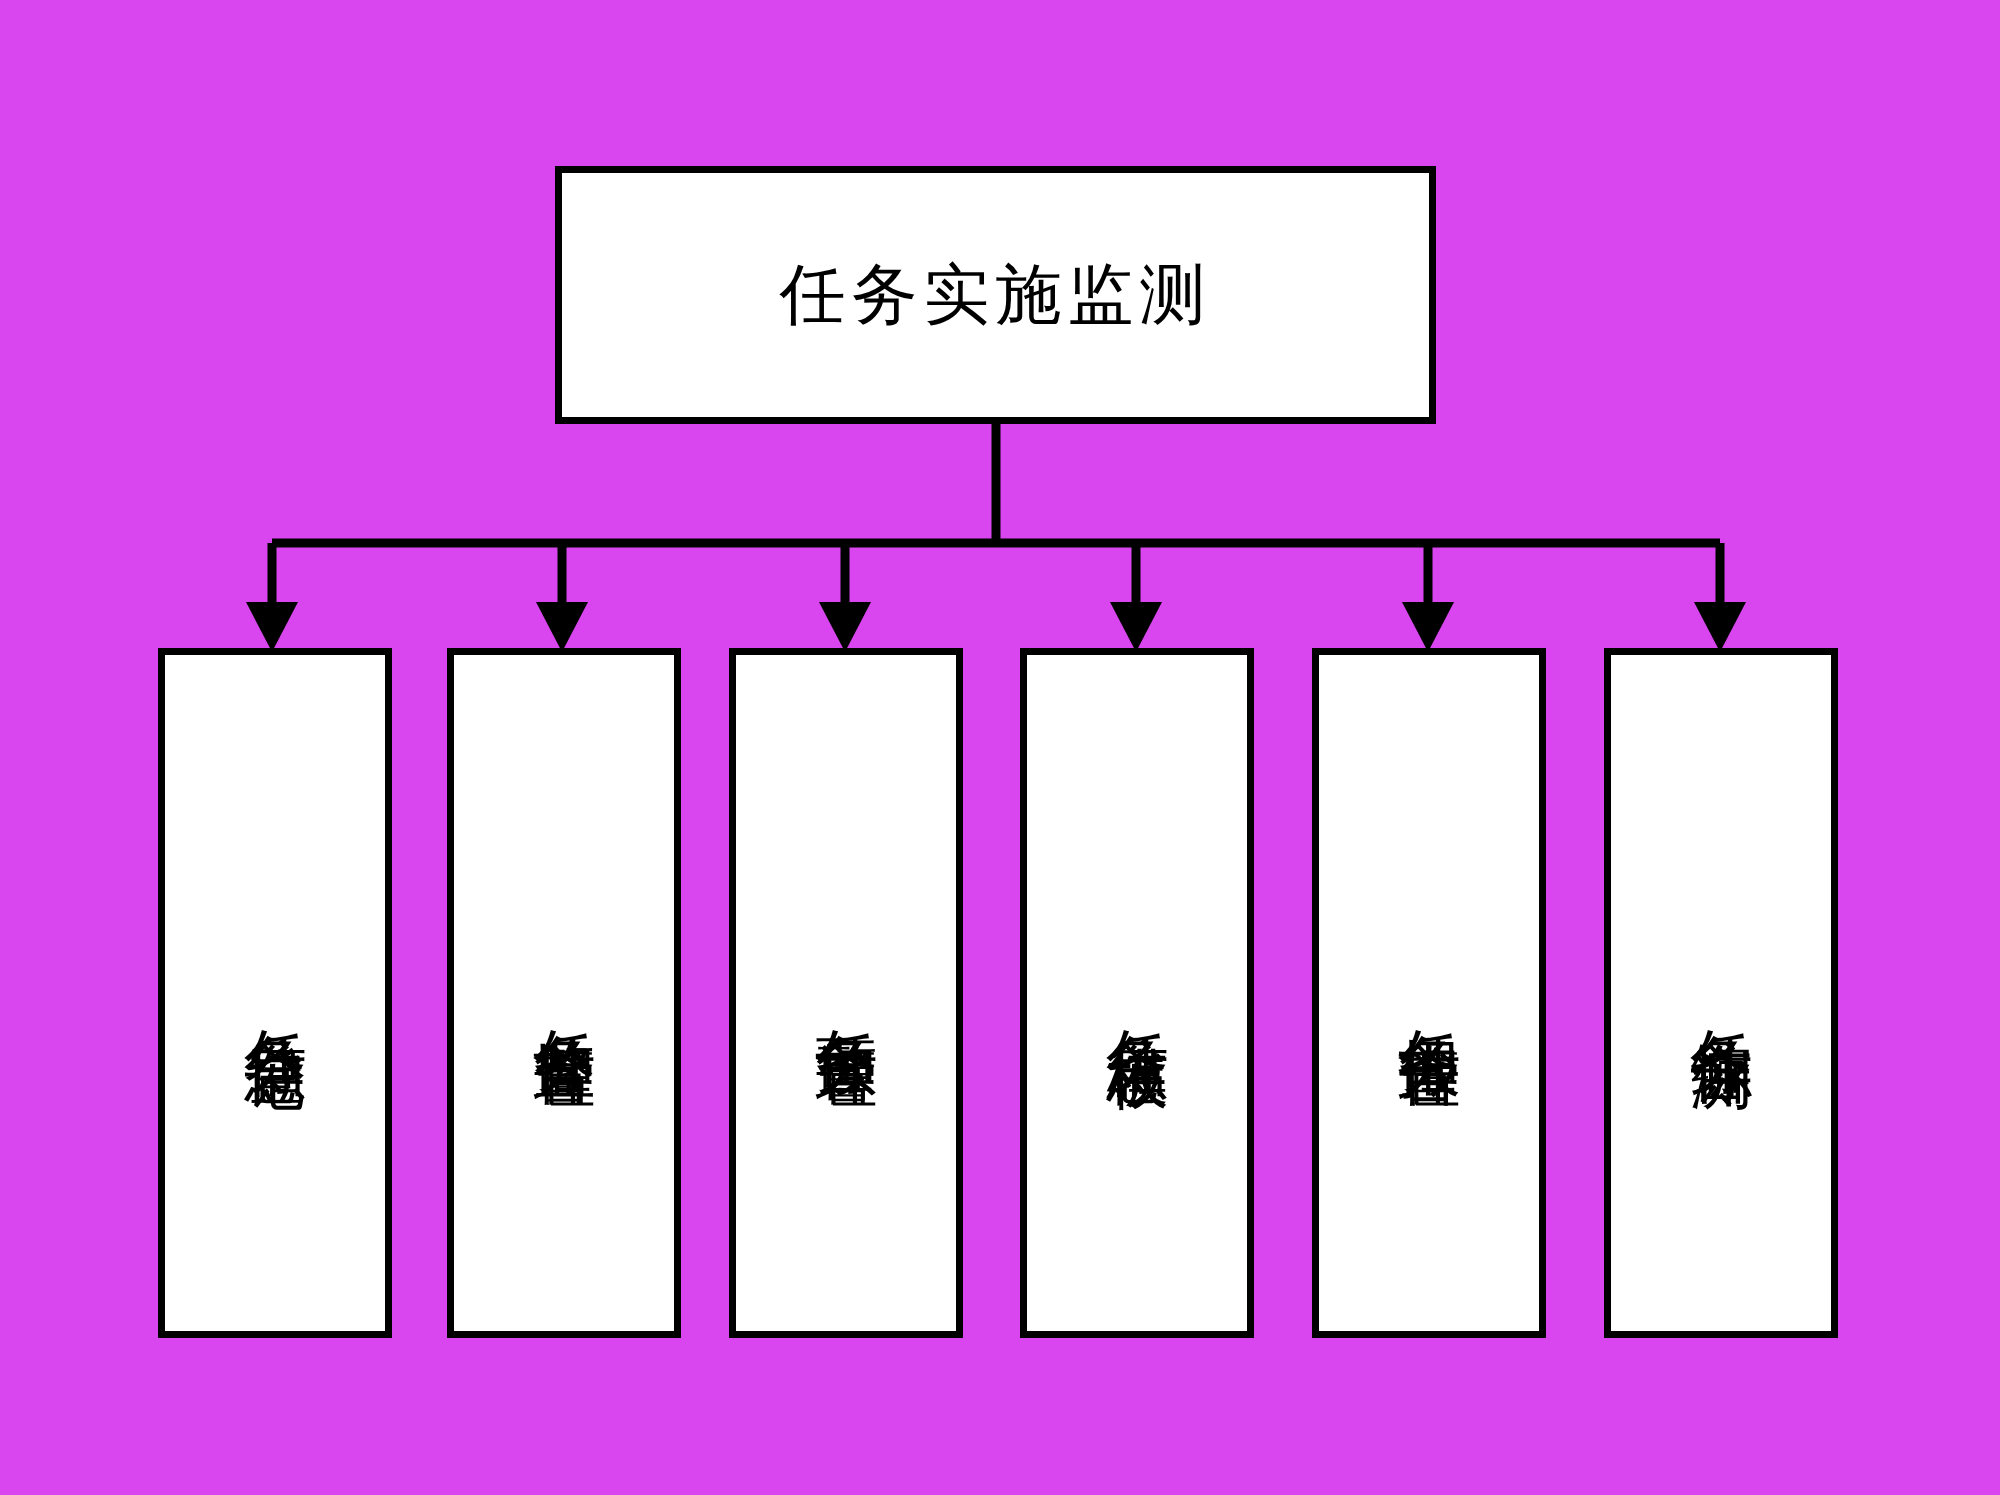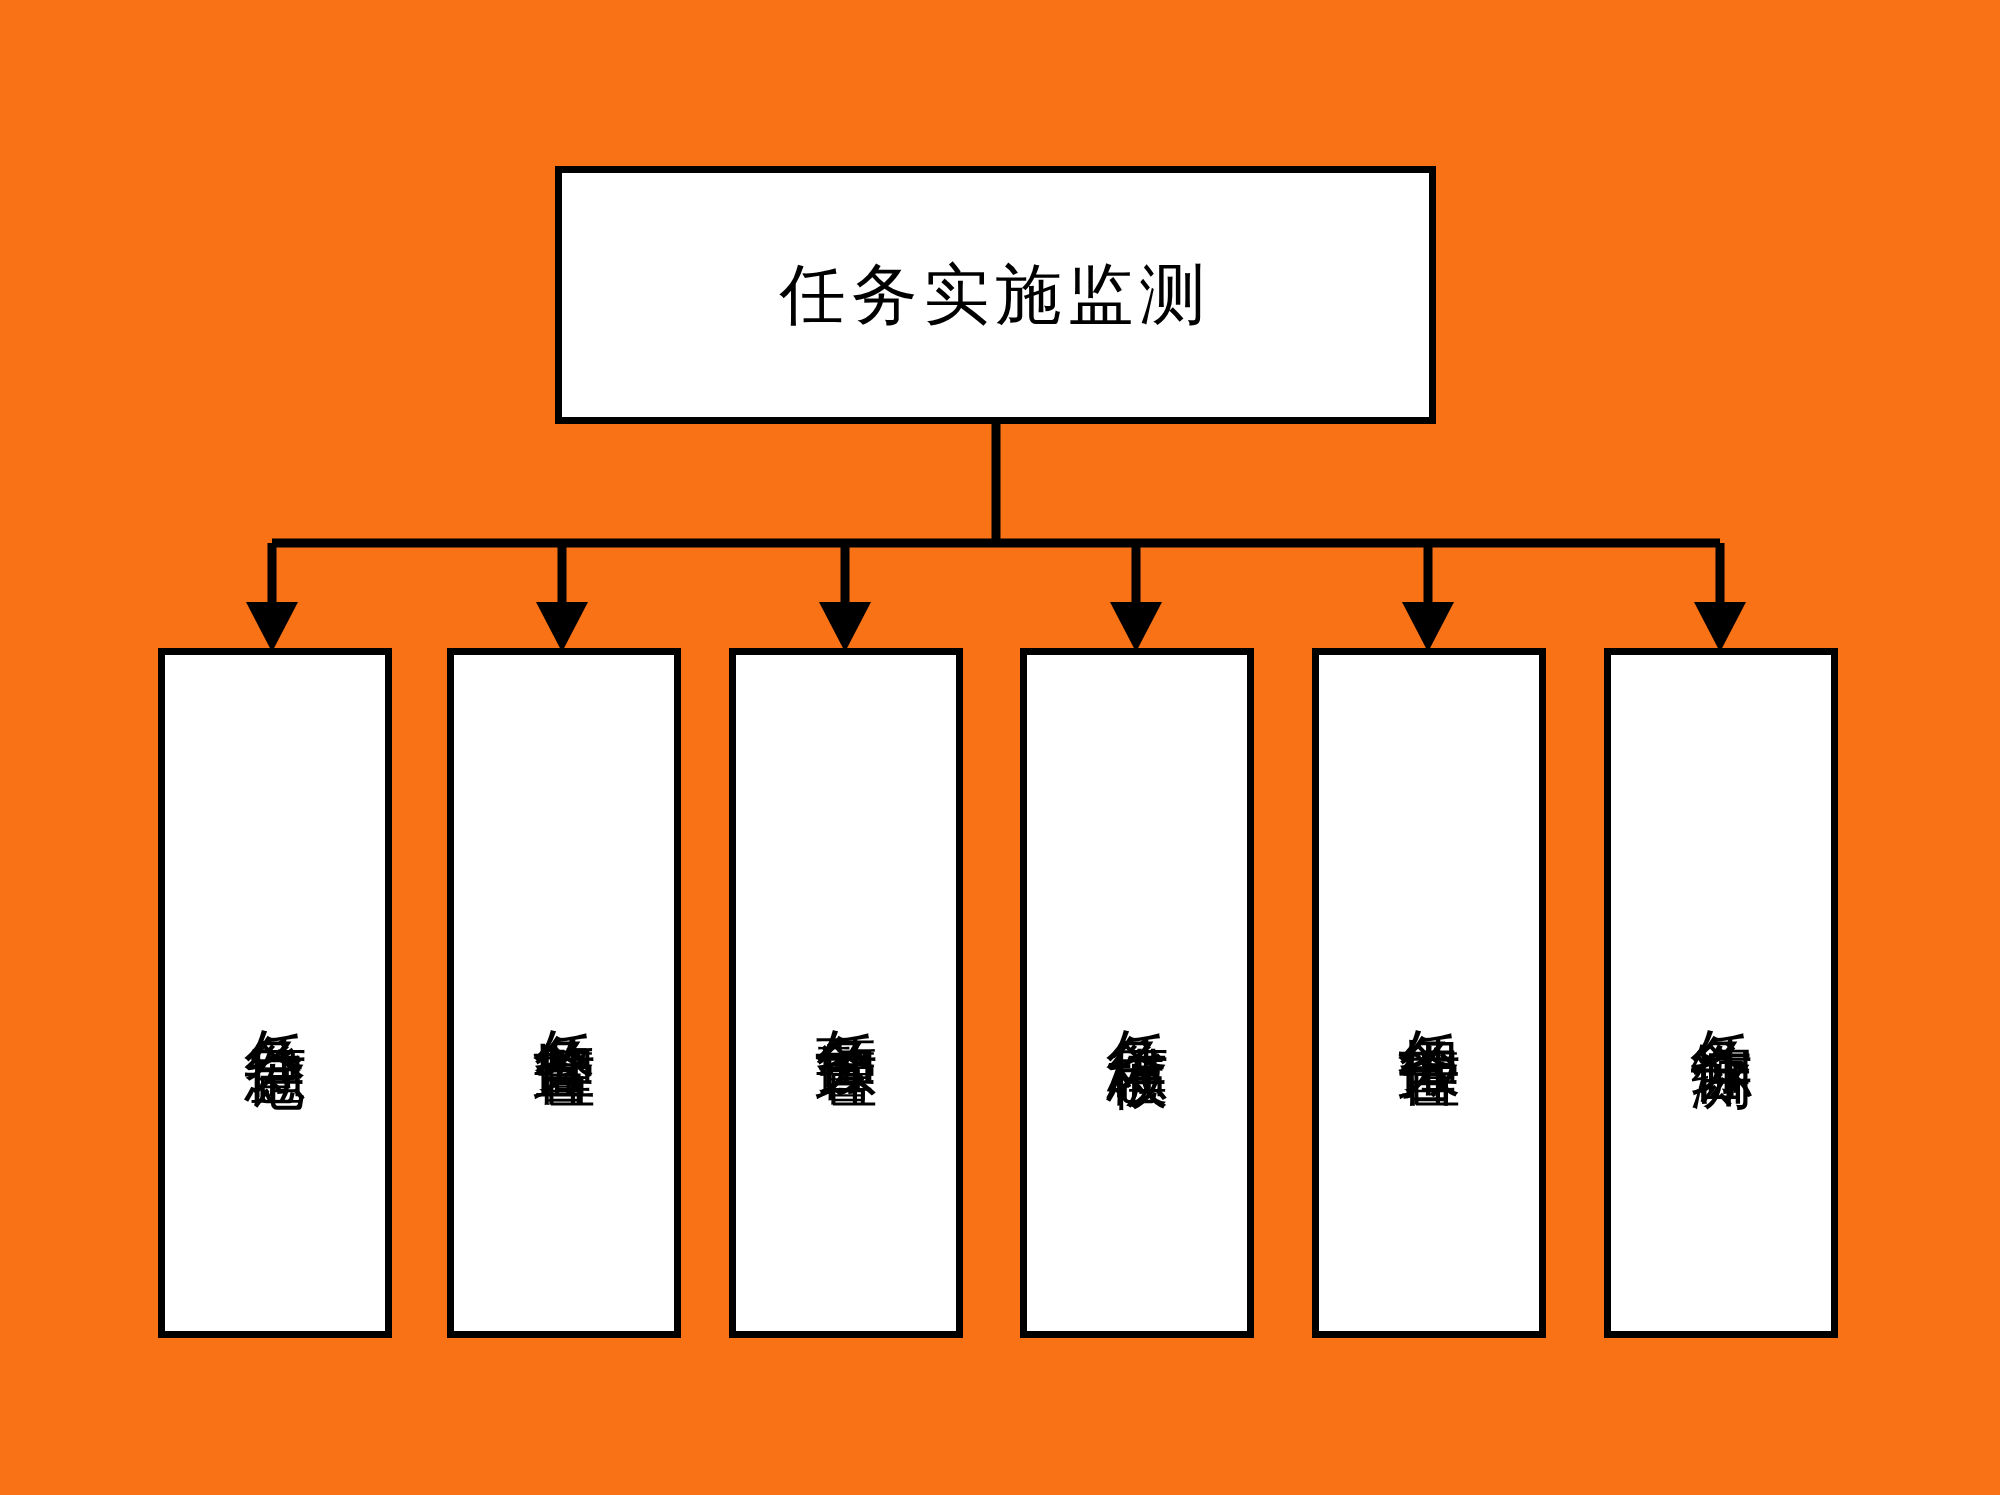--- a/index.html
+++ b/index.html
@@ -7,21 +7,21 @@
     padding: 0;
     background: #ffffff;
   }
   body {
     font-family: "Liberation Serif", "DejaVu Serif", serif;
   }
   #canvas {
     position: relative;
     width: 2000px;
     height: 1495px;
-    background: #f97316;
+    background: #d946ef;
     overflow: hidden;
   }
   .node {
     position: absolute;
     box-sizing: border-box;
     background: #ffffff;
     border: 7px solid #000000;
     display: flex;
     align-items: center;
     justify-content: center;

